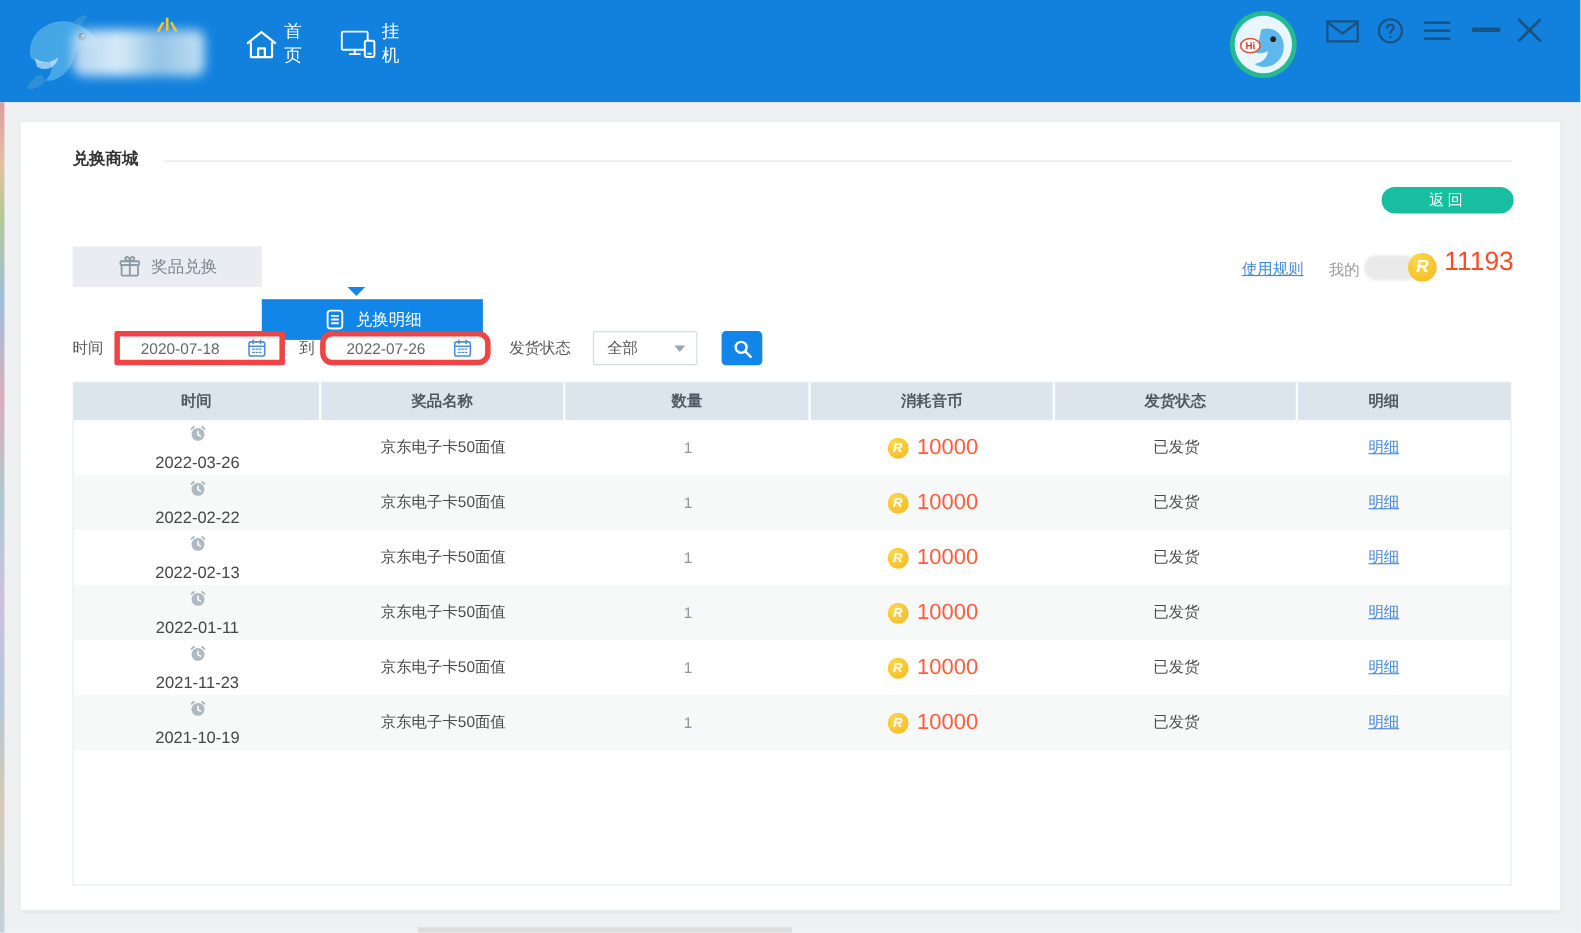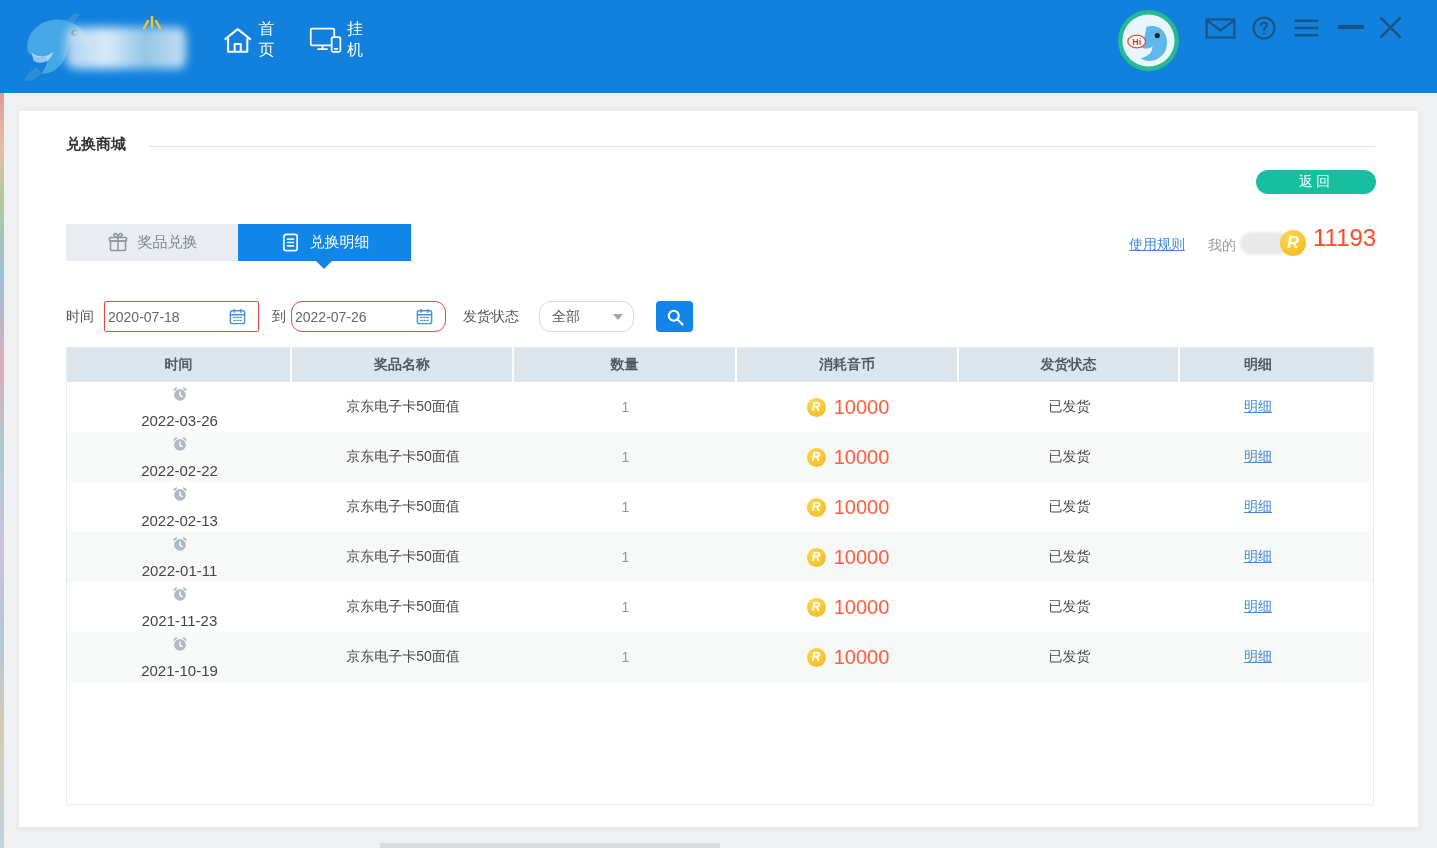--- a/index.html
+++ b/index.html
@@ -36,43 +36,43 @@
   .section-title { position:absolute; left:47px; top:24px; font-size:15px; font-weight:bold; color:#333; }
   .section-line { position:absolute; left:130px; top:35px; width:1226px; height:1px; background:#e4e4e4; }
 
   .back-btn { position:absolute; left:1237px; top:59px; width:120px; height:24px; border:none; border-radius:15px;
     background:#17bfa0; color:#fff; font-size:14px; letter-spacing:3px; cursor:pointer;
     font-family:"Liberation Sans","DejaVu Sans",sans-serif; }
 
   .tab { position:absolute; top:113px; height:37px; display:flex; align-items:center; justify-content:center;
     gap:9px; font-size:15px; cursor:pointer; }
   .tab-prizes { left:47px; width:172px; background:#e9edf1; color:#7b8690; }
-  .tab-details { left:219px; width:173px; background:#1286e8; color:#fff; }
+  .tab-details { left:219px; width:201px; background:#1286e8; color:#fff;margin-top:48px; }
   .tab-pointer { position:absolute; left:297px; top:150px; width:0; height:0;
     border-left:8px solid transparent; border-right:8px solid transparent; border-top:8px solid #1286e8; }
 
   .rules-link { position:absolute; left:1110px; top:125px; font-size:14px; color:#4688d8;
     text-decoration:underline; cursor:pointer; }
   .balance-label { position:absolute; left:1189px; top:126px; font-size:14px; color:#9b9b9b; }
   .balance-blur { position:absolute; left:1221px; top:121px; width:49px; height:23px; border-radius:12px;
     background:#e9e9e9; filter:blur(1.5px); }
   .coin { border-radius:50%; background:radial-gradient(circle at 35% 30%,#ffd84d,#f2b71c);
     color:#fff; font-weight:bold; font-style:italic; display:flex; align-items:center; justify-content:center; }
   .coin-balance { position:absolute; left:1261px; top:119px; width:26px; height:26px; font-size:16px; }
   .balance-value { position:absolute; left:1294px; top:113px; font-size:24px; color:#ff4a26; }
 
   
   .flt-label { position:absolute; top:190px; height:31px; line-height:31px; font-size:14px; color:#555; }
   .lbl-time { left:47px; } .lbl-to { left:253px; } .lbl-status { left:444px; }
   .date-input { position:absolute; top:190px; width:155px; height:31px; box-sizing:border-box;
-    border:1px solid #ef4444; border-radius:2px; background:#fff; display:flex; align-items:center;
-    justify-content:space-between; padding:0 11px 0 3px; font-size:14px; color:#666; cursor:text; }
+    border:5px solid #ef4444; border-radius:2px; background:#fff; display:flex; align-items:center;
+    justify-content:space-between; padding:0 11px 0 19px; font-size:14px; color:#666; cursor:text; }
   .inp-from { left:85px; } .inp-to { left:272px;border-radius:11px; }
   .status-select { position:absolute; left:520px; top:190px; width:95px; height:31px; box-sizing:border-box;
-    border:1px solid #d6dade; border-radius:12px; background:#fff; display:flex; align-items:center;
+    border:1px solid #d6dade; border-radius:2px; background:#fff; display:flex; align-items:center;
     justify-content:space-between; padding:0 10px 0 12px; font-size:14px; color:#555; cursor:pointer; }
   .caret { width:0; height:0; border-left:5px solid transparent; border-right:5px solid transparent;
     border-top:6px solid #9aa5ad; }
   .search-btn { position:absolute; left:637px; top:190px; width:37px; height:31px; border:none; border-radius:4px;
     background:#1286e8; display:flex; align-items:center; justify-content:center; cursor:pointer; }
 
   
   .table { position:absolute; left:47px; top:236px; width:1308px; height:458px; box-sizing:border-box;
     border:1px solid #e2e9f0; background:#fff; }
   .thead { display:flex; height:34px; background:#dde5ec; }

